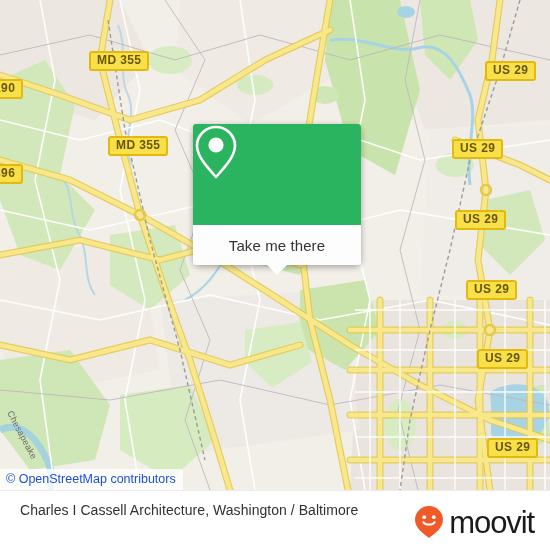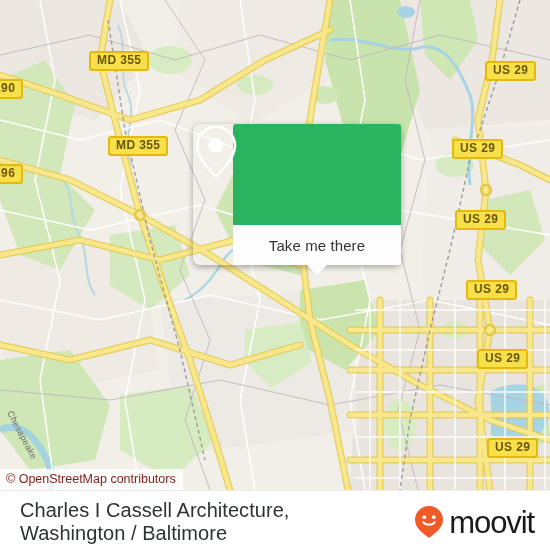--- a/index.html
+++ b/index.html
@@ -20,41 +20,41 @@
           white-space:nowrap;box-sizing:border-box;
           font-family:"Liberation Sans","DejaVu Sans",sans-serif;}
 
   
   .streetlabel{position:absolute;font-size:9px;color:#6b6b6b;white-space:nowrap;
                transform-origin:0 0;letter-spacing:.3px;}
 
   
   #infocard{position:absolute;left:193px;top:124px;width:168px;
             border-radius:7px;overflow:visible;
-            box-shadow:0 2px 6px rgba(0,0,0,.33);padding-left:40px;}
+            box-shadow:0 2px 6px rgba(0,0,0,.33);}
   #card-green{background:#2bb45f;height:101px;border-radius:3px 3px 0 0;
               display:flex;align-items:center;justify-content:center;}
   #card-white{background:#fdfdfd;height:40px;border-radius:0 0 3px 3px;
               display:flex;align-items:center;justify-content:center;
               position:relative;}
   #card-white span{font-size:15px;color:#333;letter-spacing:.1px;}
   #card-tail{position:absolute;left:50%;margin-left:-11px;bottom:-10px;
              width:0;height:0;border-left:11px solid transparent;
              border-right:11px solid transparent;border-top:11px solid #fdfdfd;}
 
   
   #osm{position:absolute;left:0;top:469px;background:rgba(255,255,255,.78);
-       font-size:12.5px;color:#7f1d1d;padding:2px 7px 3px 6px;line-height:16px;
+       font-size:12.5px;color:#1d4ed8;padding:2px 7px 3px 6px;line-height:16px;
        border-radius:0 2px 0 0;}
 
   
   #bottombar{position:absolute;left:0;top:490px;width:550px;height:60px;
              background:#fff;border-top:1px solid #ededed;}
   #caption{position:absolute;left:20px;top:8px;width:345px;
-           font-size:20px;line-height:23px;color:#2f3234;letter-spacing:.05px;}
+           font-size:14px;line-height:23px;color:#2f3234;letter-spacing:.05px;}
   #logo{position:absolute;right:16px;top:14px;display:flex;align-items:center;gap:5px;}
   #logo-word{font-size:31px;color:#1b1b1b;letter-spacing:-1.1px;
              font-weight:normal;line-height:31px;}
 </style>
 </head>
 <body>
 
 <div id="app">
 
   <div id="map">

